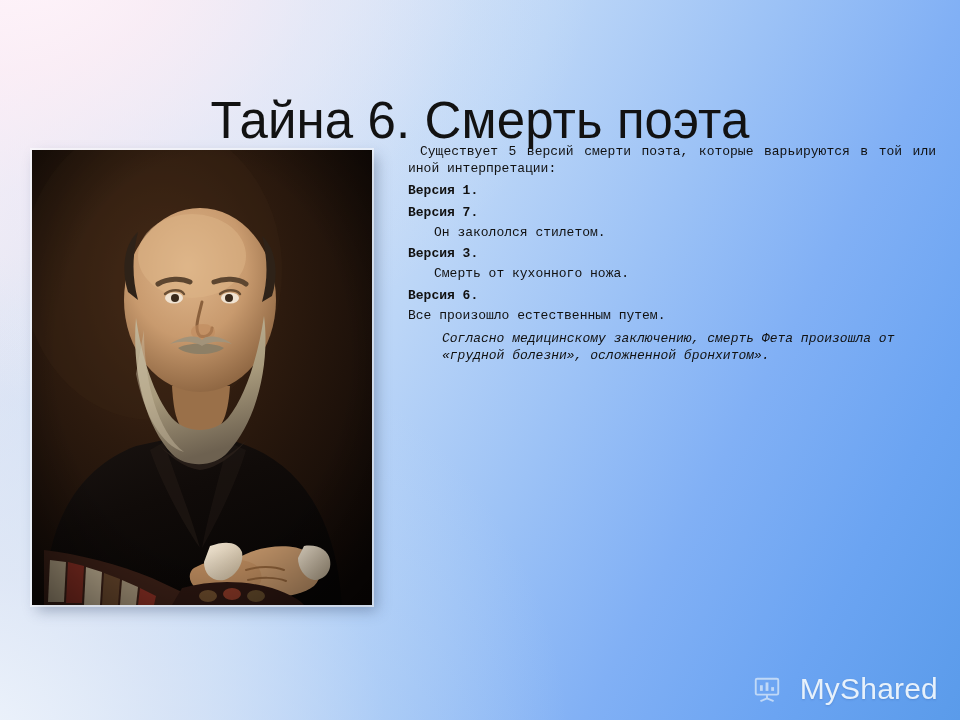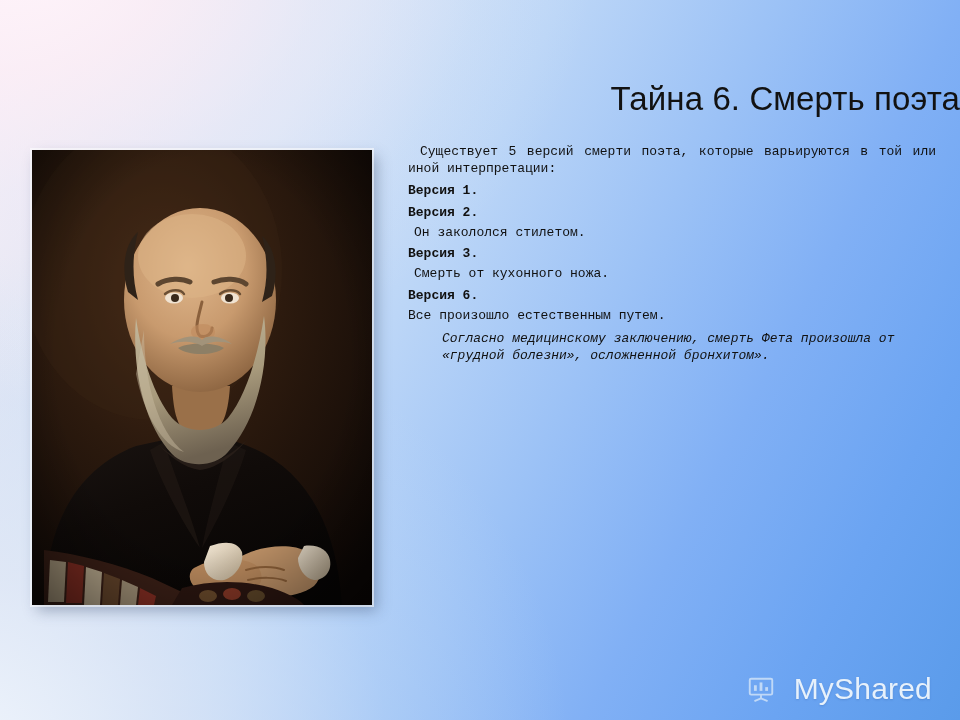--- a/index.html
+++ b/index.html
@@ -42,22 +42,22 @@
                       #6ba4f2 86%,
                       #5a9bea 100%);
   }
 
   
   .title {
     position: absolute;
     left: 0;
     top: 58px;
     width: 960px;
-    text-align: right;
-    font-size: 33px;
+    text-align: center;
+    font-size: 51px;
     font-weight: 400;
     line-height: 1.15;
     color: #121212;
     letter-spacing: 0.1px;
     white-space: nowrap;
   }
 
   
   .portrait-frame {
     position: absolute;
@@ -96,33 +96,33 @@
   }
   .ver-head {
     font-weight: bold;
     font-size: 21px;
     margin-top: 5px !important;
   }
   .ver-body {
     font-size: 19.5px;
     margin-top: 3px !important;
   }
-  .ver-body.lead-space { text-indent: 6px; }
+  .ver-body.lead-space { text-indent: 6px; margin-left: 20px; }
   .closing {
     font-style: italic;
     font-size: 19.5px;
     line-height: 1.34;
     margin-top: 6px !important;
     padding-left: 34px;
   }
 
   
   .watermark {
     position: absolute;
-    right: 28px;
+    right: 22px;
     bottom: 14px;
     display: flex;
     align-items: center;
     gap: 18px;
     pointer-events: none;
   }
   .wm-icon { width: 30px; height: 30px; display: block; opacity: 0.85; }
   .wm-text {
     font-size: 30px;
     color: #e7f1fb;
@@ -245,21 +245,21 @@
       <rect x="0" y="0" width="340" height="455" fill="url(#vig)"></rect>
     </svg>
   </div>
 
   <div class="content">
 
     <p class="intro">Существует 5 версий смерти поэта, которые варьируются в той или иной интерпретации:</p>
 
     <p class="ver-head">Версия 1.</p>
 
-    <p class="ver-head">Версия 2.</p>
+    <p class="ver-head">Версия 7.</p>
     <p class="ver-body lead-space"> Он закололся стилетом.</p>
 
     <p class="ver-head">Версия 3.</p>
     <p class="ver-body lead-space"> Смерть от кухонного ножа.</p>
 
     <p class="ver-head">Версия 6.</p>
     <p class="ver-body">Все произошло естественным путем.</p>
 
 
     <p class="closing">Согласно медицинскому заключению, смерть Фета произошла от «грудной болезни», осложненной бронхитом».</p>

